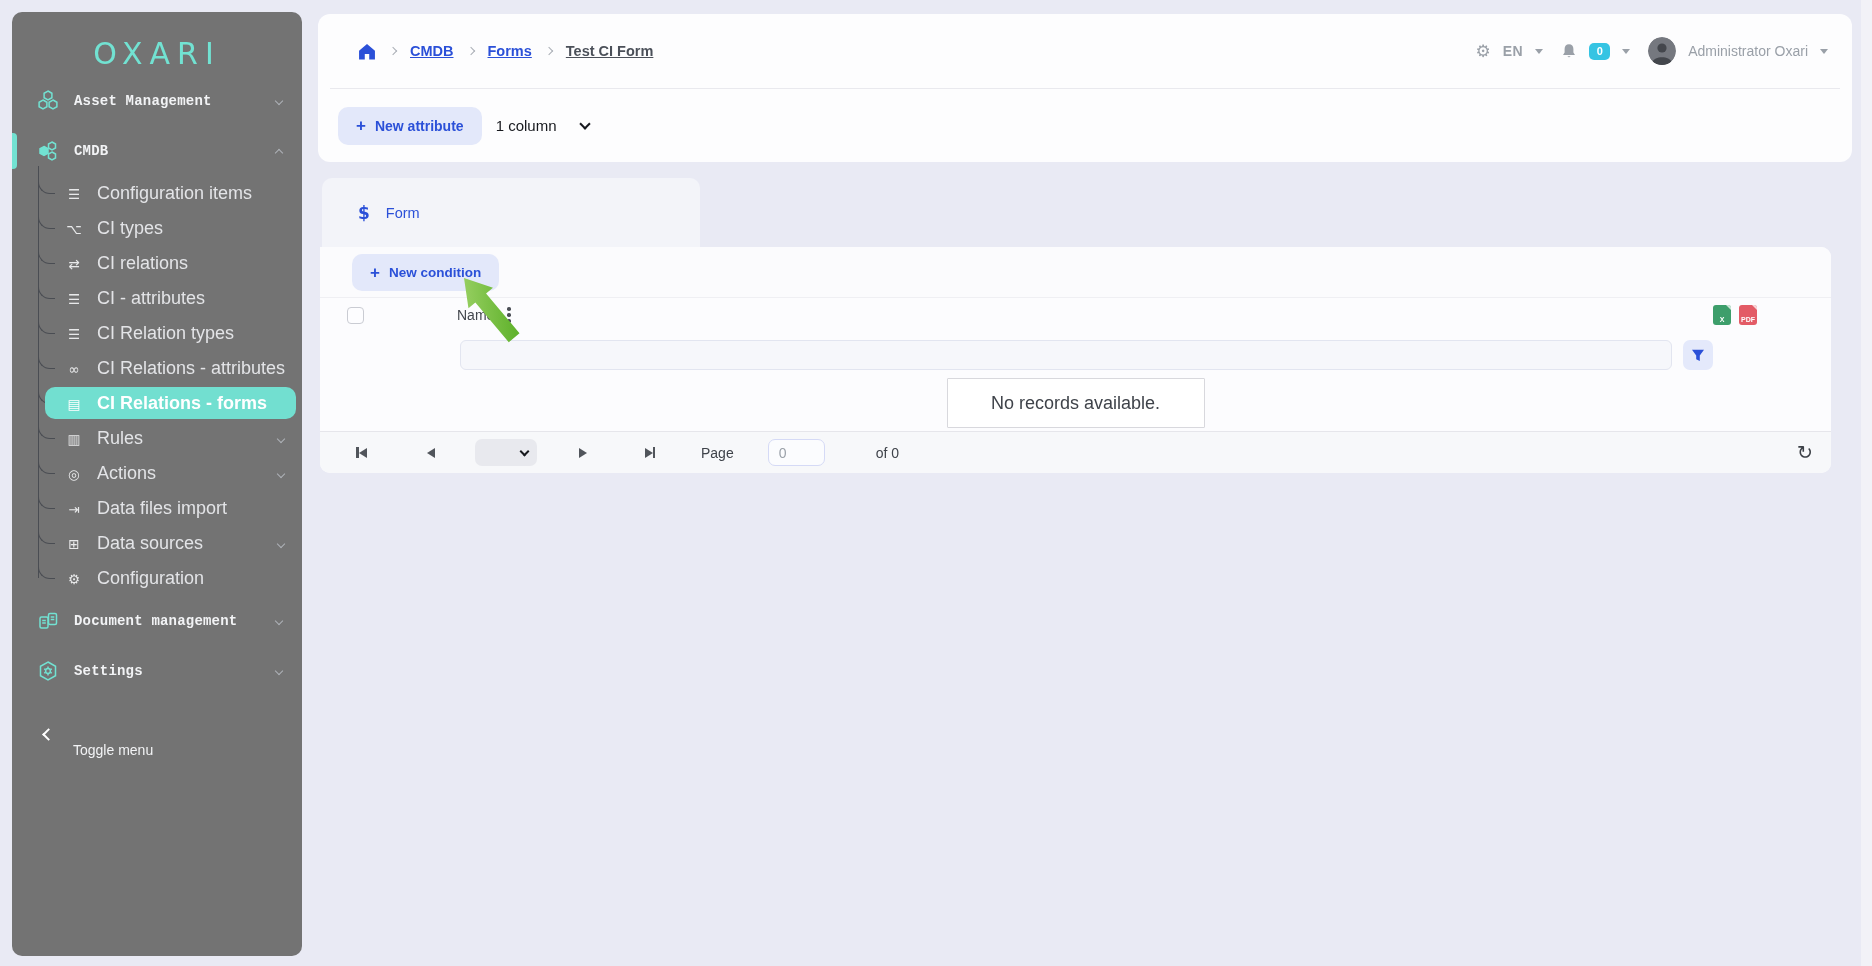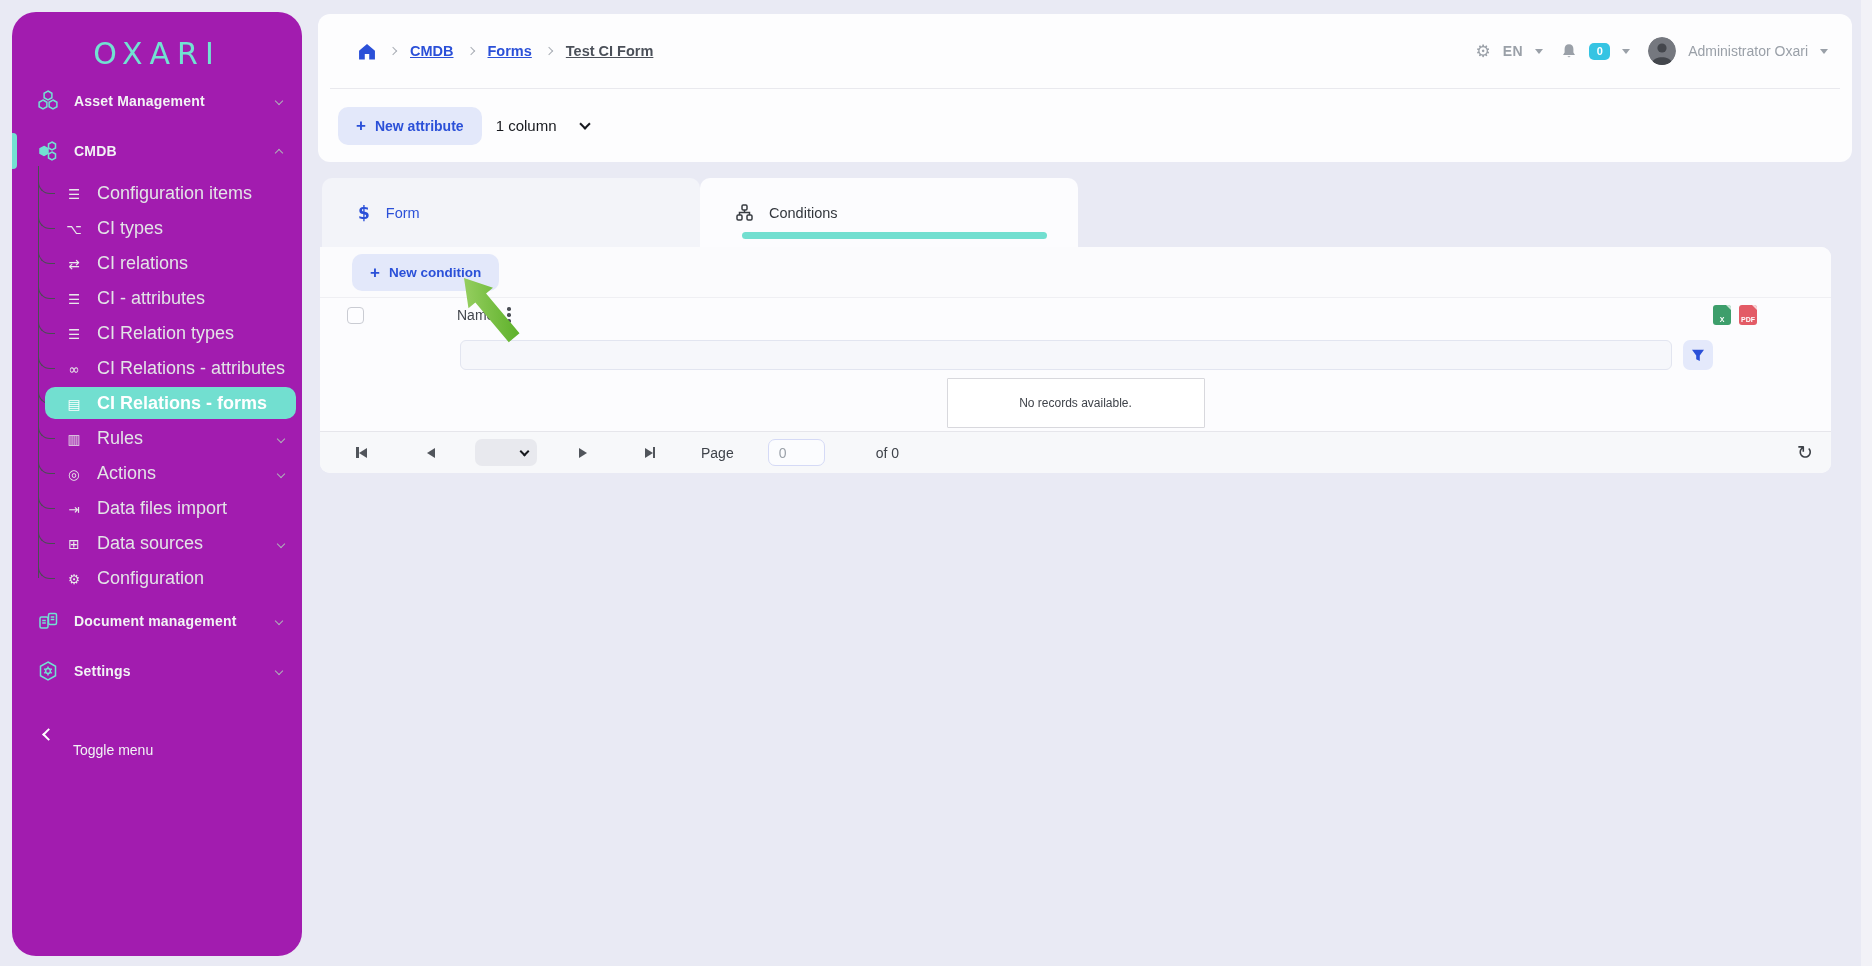--- a/index.html
+++ b/index.html
@@ -4,26 +4,26 @@
 <style>
   * { margin:0; padding:0; box-sizing:border-box; }
   body { background:#dfe1ee; font-family:"Liberation Sans", sans-serif; }
   .app { position:relative; width:1872px; height:966px; background:#e9eaf4; overflow:hidden; }
 
   
   .scroll-track { position:absolute; right:0; top:0; width:11px; height:100%; background:#f2f2f7; }
 
   
   .sidebar { position:absolute; left:12px; top:12px; width:290px; height:944px;
-             background:#a21caf; border-radius:24px; color:#eceded; overflow:hidden; }
+             background:#737373; border-radius:10px; color:#eceded; overflow:hidden; }
   .logo { padding-top:24px; text-align:center; color:#72e2d2; font-size:30px; font-weight:500;
           letter-spacing:7px; height:64px; font-family:"DejaVu Sans", sans-serif; }
   .nav-item { position:relative; height:50px; display:flex; align-items:center; padding:0 20px 0 22px; cursor:pointer; }
   .nav-icon { width:28px; margin-right:12px; display:flex; justify-content:center; }
-  .nav-label { font-size:14px; font-weight:600; color:#f2f3f5; letter-spacing:.2px; }
+  .nav-label { font-size:14px; font-weight:600; color:#f2f3f5; letter-spacing:.2px;font-family:Liberation Mono, monospace; }
   .section-bar { position:absolute; left:0; top:7px; width:5px; height:36px; background:#72e2d2; border-radius:0 4px 4px 0; }
 
   .chev { width:6px; height:6px; border-right:1.6px solid #aeb2b8; border-bottom:1.6px solid #aeb2b8;
           transform:rotate(45deg); margin-left:auto; }
   .chev.up { transform:rotate(-135deg); margin-top:4px; }
   .chev.sm { margin-right:18px; }
 
   .submenu { position:relative; }
   .submenu::before { content:""; position:absolute; left:26px; top:-6px; height:408px; border-left:1px solid #4a4d53; }
   .sub-item { position:relative; height:35px; display:flex; align-items:center; padding-left:52px; cursor:pointer; }
@@ -98,21 +98,21 @@
   .excel { background:#3d9e6b; }
   .pdf { background:#e35b66; }
   .filterrow { height:46px; display:flex; align-items:center; padding-left:140px; gap:11px; }
   .filter-input { width:1212px; height:30px; background:#f6f7fb; border:1px solid #e2e5f0; border-radius:6px;
                   padding:0 10px; font-size:13px; color:#3f434a; outline:none; font-family:"Liberation Sans", sans-serif; }
   .filter-btn { width:30px; height:30px; border:none; border-radius:7px; background:#e4e9fb; display:flex;
                 align-items:center; justify-content:center; cursor:pointer; }
   .tbody { height:53px; position:relative; }
   .empty-box { position:absolute; left:50%; top:0; transform:translateX(-50%); width:258px; height:50px;
                border:1px solid #d8d8dd; border-radius:1px; background:#fff; display:flex; align-items:center;
-               justify-content:center; font-size:12px; color:#3f434a; }
+               justify-content:center; font-size:18px; color:#3f434a; }
   .pager { height:42px; background:#f7f8fa; border-top:1px solid #e6e6eb; border-radius:0 0 10px 10px;
            display:flex; align-items:center; padding:0 14px 0 36px;gap:20px; }
   .pg-btn { display:flex; align-items:center; cursor:pointer; }
   .pg-bar { width:2.5px; height:11px; background:#51555b; }
   .tri-l { width:0; height:0; border-top:5.5px solid transparent; border-bottom:5.5px solid transparent;
            border-right:8.5px solid #51555b; }
   .tri-r { width:0; height:0; border-top:5.5px solid transparent; border-bottom:5.5px solid transparent;
            border-left:8.5px solid #51555b; }
   .pg-select { width:62px; height:27px; background:#e8e9ee; border-radius:7px; display:flex; align-items:center;
                justify-content:flex-end; padding-right:9px; cursor:pointer; margin:0 22px 0 20px; }
@@ -299,32 +299,20 @@
         <span class="chev-bold"></span>
       </div>
     </div>
   </header>
 
   <div class="tabs">
     <div class="tab tab-form">
       <span class="form-icon">$</span>
       <span>Form</span>
     </div>
-    <div class="tab tab-conditions">
-      <span style="display:flex;">
-        <svg width="17" height="17" viewBox="0 0 17 17" fill="none" stroke="#383c42" stroke-width="1.5">
-          <rect x="6" y="1" width="5" height="5" rx="1.2"></rect>
-          <path d="M8.5 6 V8.5 M3.5 11 V8.5 H13.5 V11"></path>
-          <rect x="1" y="11" width="5" height="5" rx="1.2"></rect>
-          <rect x="11" y="11" width="5" height="5" rx="1.2"></rect>
-        </svg>
-      </span>
-      <span>Conditions</span>
-      <span class="tab-indicator"></span>
-    </div>
   </div>
 
   <section class="panel">
     <div class="panel-toolbar">
       <button class="btn-soft small">
         <span class="btn-plus">+</span>
         <span>New condition</span>
       </button>
     </div>
 

